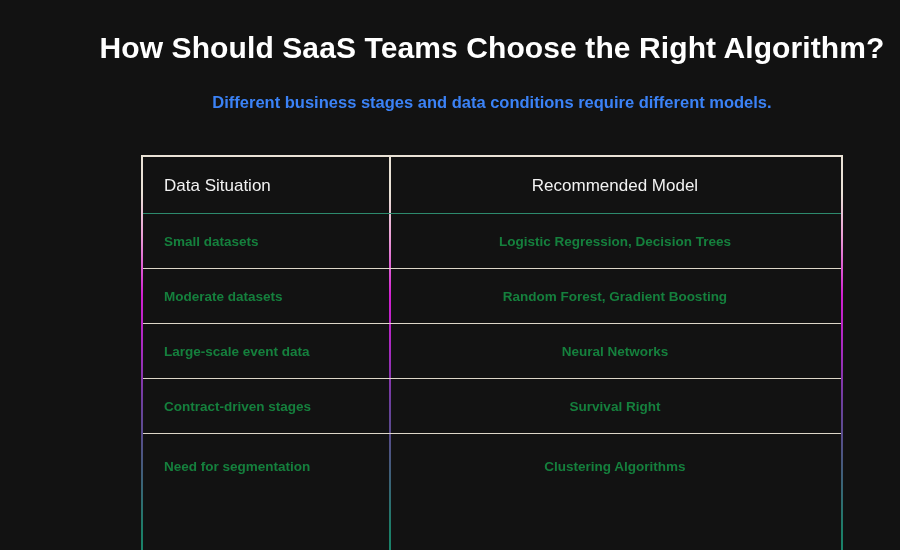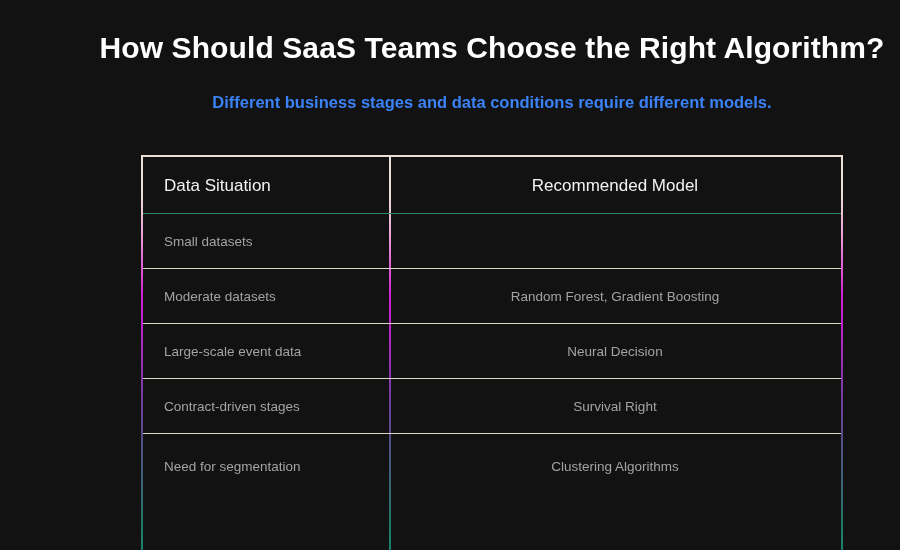--- a/index.html
+++ b/index.html
@@ -139,22 +139,22 @@
   }
 
   .header-row .cell {
     font-size: 17px;
     font-weight: 400;
     color: #f2f2f2;
   }
 
   .body-row .cell {
     font-size: 13.5px;
-    font-weight: 400;
-    color: #a3a3a3;
+    font-weight: 700;
+    color: #15803d;
   }
 
   
   .row-sep {
     position: absolute;
     left: 0;
     width: 100%;
     height: 1.5px;
     z-index: 3;
   }
@@ -202,32 +202,33 @@
           <div class="col-divider"></div>
 
           <div class="row header-row">
             <div class="cell col-situation">Data Situation</div>
             <div class="cell col-model">Recommended Model</div>
             <div class="row-sep sep-teal" style="bottom:0;"></div>
           </div>
 
           <div class="row body-row">
             <div class="cell col-situation">Small datasets</div>
+            <div class="cell col-model">Logistic Regression, Decision Trees</div>
             <div class="row-sep sep-cream" style="bottom:0;"></div>
           </div>
 
           <div class="row body-row">
             <div class="cell col-situation">Moderate datasets</div>
             <div class="cell col-model">Random Forest, Gradient Boosting</div>
             <div class="row-sep sep-cream" style="bottom:0;"></div>
           </div>
 
           <div class="row body-row">
             <div class="cell col-situation">Large-scale event data</div>
-            <div class="cell col-model">Neural Decision</div>
+            <div class="cell col-model">Neural Networks</div>
             <div class="row-sep sep-cream" style="bottom:0;"></div>
           </div>
 
           <div class="row body-row">
             <div class="cell col-situation">Contract-driven stages</div>
             <div class="cell col-model">Survival Right</div>
             <div class="row-sep sep-cream" style="bottom:0;"></div>
           </div>
 
           <div class="row body-row last">

